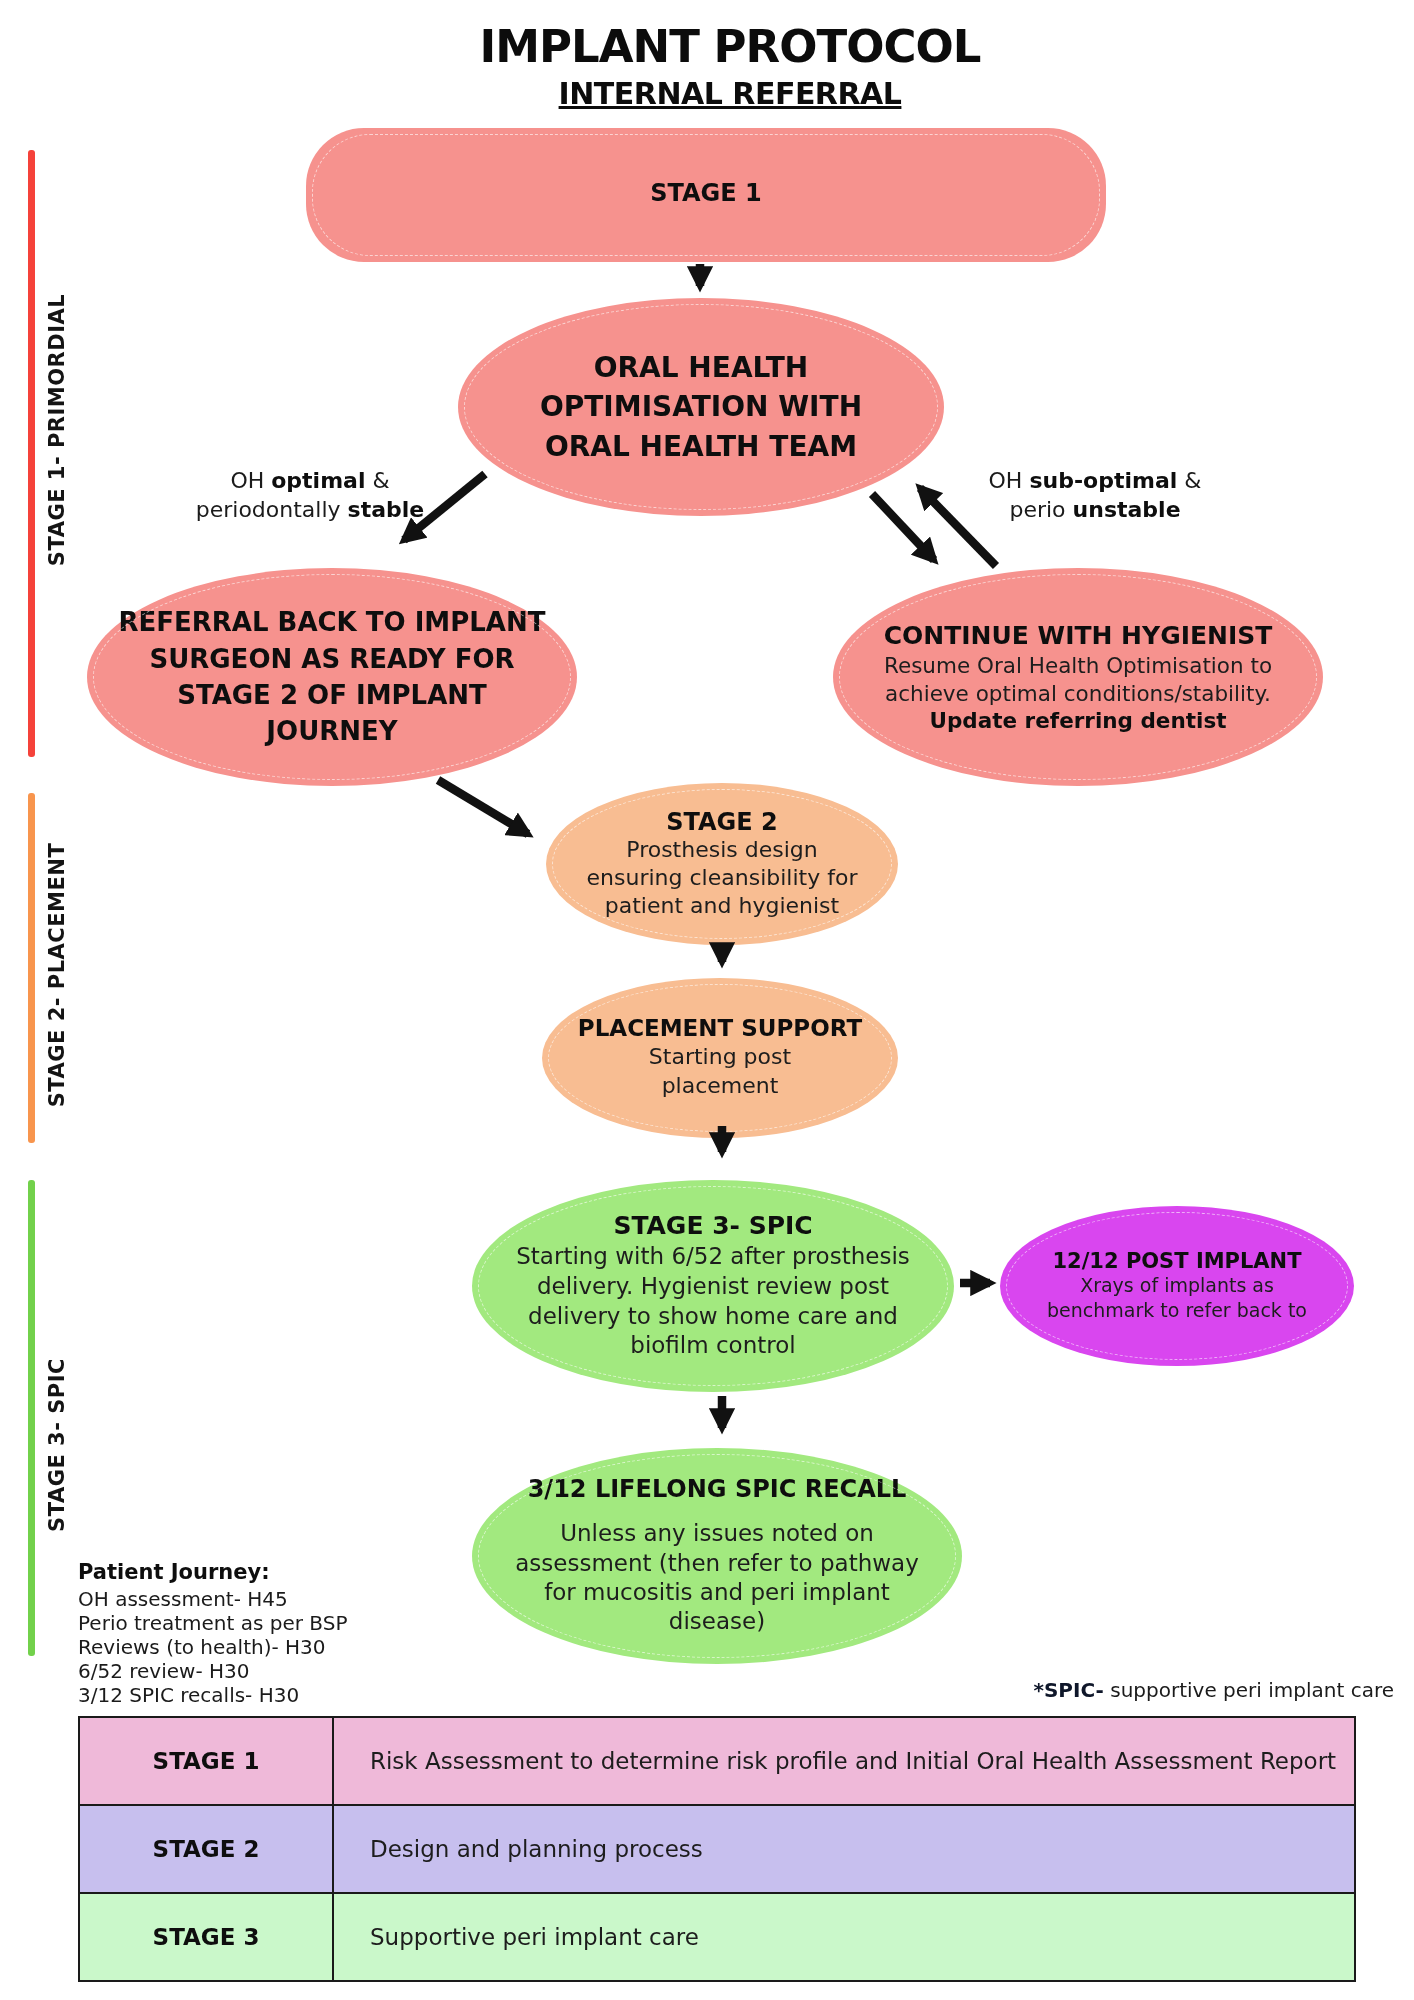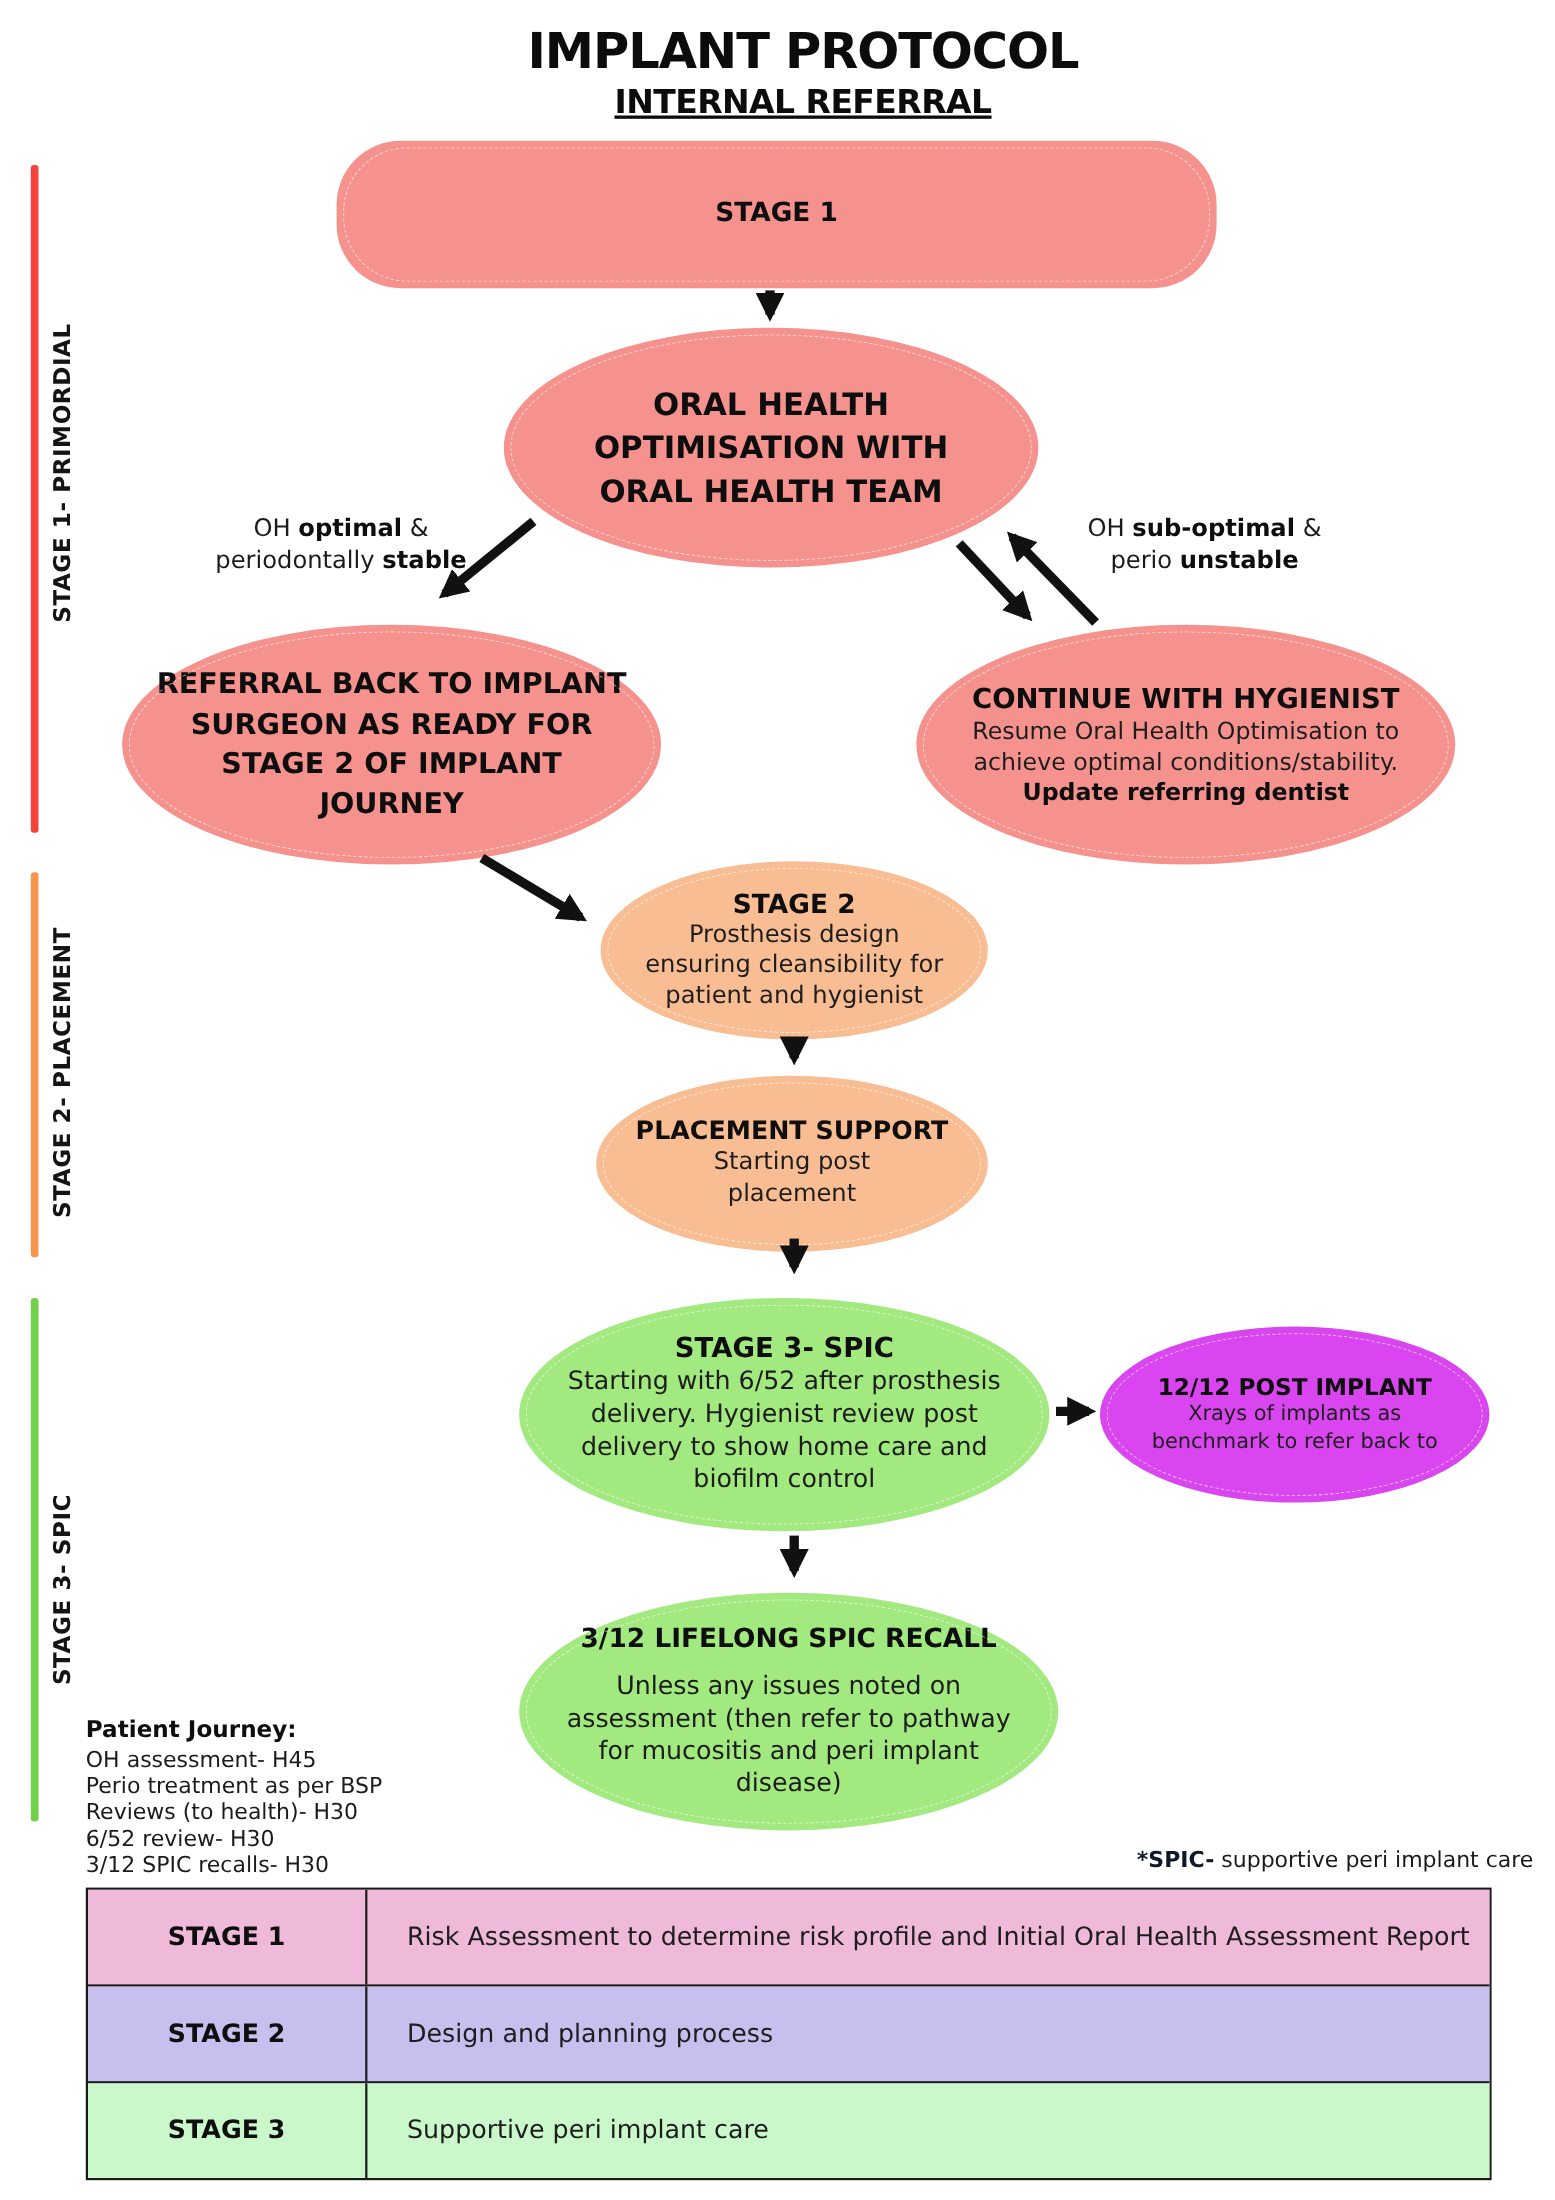--- a/index.html
+++ b/index.html
@@ -45,21 +45,21 @@
   .el-title { font-weight:800; color:#0e0e0e; }
   .el-body  { font-weight:400; color:#1d1d1d; }
 
   #stage1-box { left:306px; top:128px; width:800px; height:134px; }
   #stage1-box .el-title { font-size:24px; margin-bottom:4px; }
   #stage1-box .el-body  { font-size:23px; line-height:1.32; width:730px; }
 
   #oral-ellipse { left:458px; top:298px; width:486px; height:218px; }
   #oral-ellipse .el-title { font-size:28px; line-height:1.4; width:340px; }
 
-  #referral-ellipse { left:111px; top:568px; width:490px; height:218px; }
+  #referral-ellipse { left:87px; top:568px; width:490px; height:218px; }
   #referral-ellipse .el-title { font-size:26px; line-height:1.4; width:430px; }
 
   #hygienist-ellipse { left:833px; top:568px; width:490px; height:218px; }
   #hygienist-ellipse .el-title { font-size:25px; margin-bottom:2px; }
   #hygienist-ellipse .el-body { font-size:21.5px; line-height:1.3; width:430px; }
   #hygienist-ellipse .el-bold { font-size:21.5px; font-weight:800; color:#0e0e0e; }
 
   #stage2-ellipse { left:546px; top:783px; width:352px; height:162px; }
   #stage2-ellipse .el-title { font-size:24px; }
   #stage2-ellipse .el-body { font-size:22px; line-height:1.28; width:290px; }

